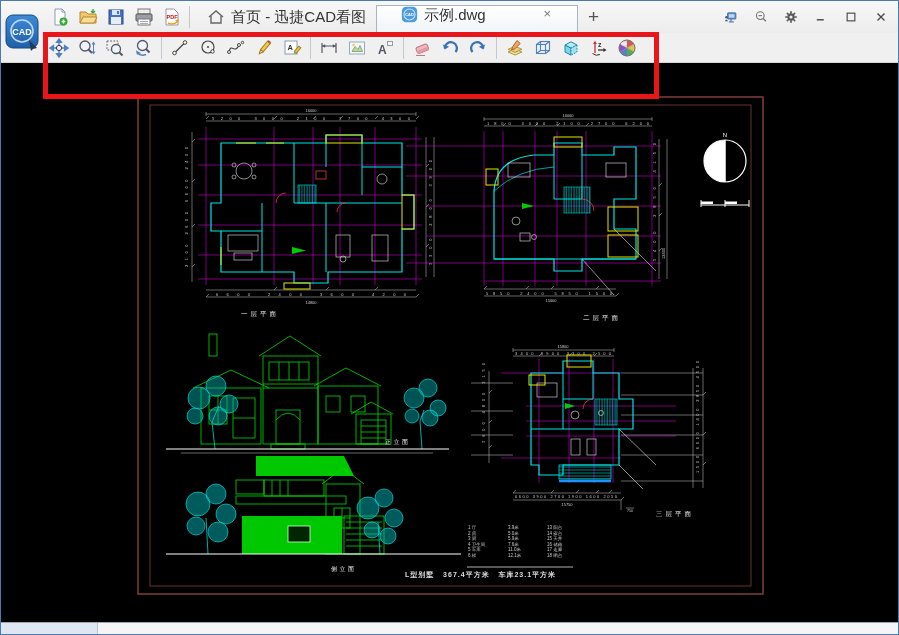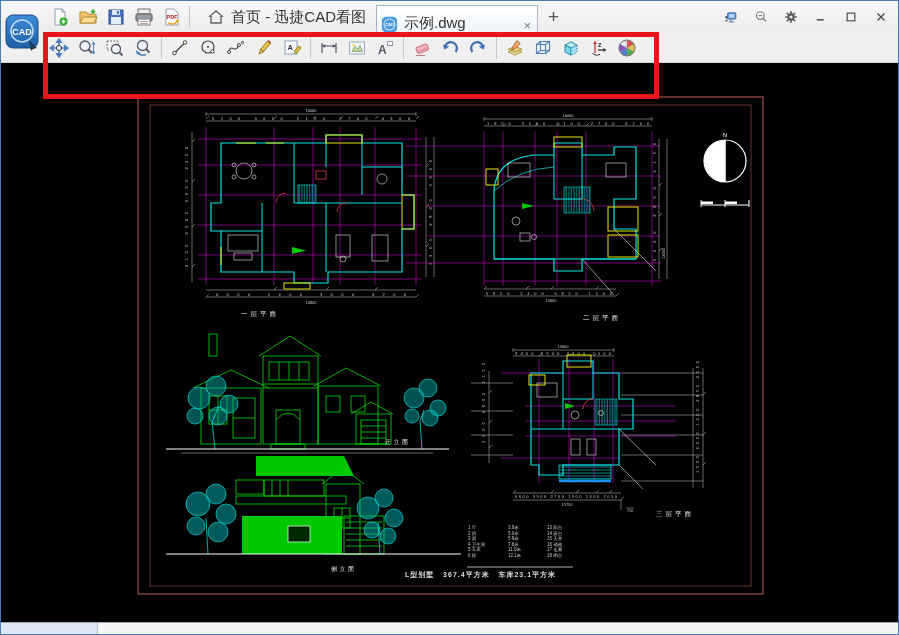--- a/index.html
+++ b/index.html
@@ -6,21 +6,21 @@
   .window{position:relative;width:899px;height:635px;background:#000;border:1px solid #4a7ab5;box-sizing:border-box;overflow:hidden;}
   
   .titlebar{position:absolute;left:0;top:0;width:100%;height:32px;background:linear-gradient(#f8f8f8,#ececec);display:flex;align-items:center;z-index:5;}
   .app-logo{position:absolute;left:4px;top:13px;width:34px;height:37px;z-index:30;}
   .qicons{display:flex;align-items:center;margin-left:48px;gap:6px;}
   .tbtn,.qbtn{width:24px;height:24px;border:none;background:transparent;padding:1px;display:flex;align-items:center;justify-content:center;cursor:pointer;}
   .qbtn{width:22px;height:22px;}
   .ic{width:20px;height:20px;display:block;}
   .vsep{width:1px;height:22px;background:#c4c8cc;margin:0 6px;}
   .tab-home{display:flex;align-items:center;gap:5px;padding:0 10px;height:32px;color:#333;font-size:15px;cursor:pointer;white-space:nowrap;}
-  .tab-doc{display:flex;align-items:flex-end;gap:6px;height:27px;margin-top:3px;padding:0 4px;width:152px;background:linear-gradient(#ffffff,#f0f4f8);border:1px solid #a9b4c0;border-bottom:none;color:#333;font-size:15px;cursor:pointer;white-space:nowrap;}
+  .tab-doc{display:flex;align-items:flex-start;gap:6px;height:27px;margin-top:3px;padding:0 24px;width:152px;background:linear-gradient(#ffffff,#f0f4f8);border:1px solid #a9b4c0;border-bottom:none;color:#333;font-size:15px;cursor:pointer;white-space:nowrap;}
   .tab-close{margin-left:auto;color:#777;font-size:13px;cursor:pointer;padding:0 2px;}
   .newtab{font-size:19px;color:#555;padding:0 10px;cursor:pointer;}
   .tb-right{position:absolute;right:4px;top:0;height:32px;display:flex;align-items:center;gap:4px;}
   .winbtn{width:26px;height:24px;border:none;background:transparent;display:flex;align-items:center;justify-content:center;cursor:pointer;}
   
   .toolbar{position:absolute;left:0;top:32px;width:100%;height:30px;background:#f0f0f0;border-bottom:1px solid #d6d6d6;display:flex;align-items:center;padding-left:46px;box-sizing:border-box;z-index:5;}
   .tgroup{display:flex;align-items:center;gap:4px;}
   
   .annotation-rect{position:absolute;left:42px;top:31px;width:606px;height:57px;border:5px solid #e8151b;z-index:40;pointer-events:none;}
   

